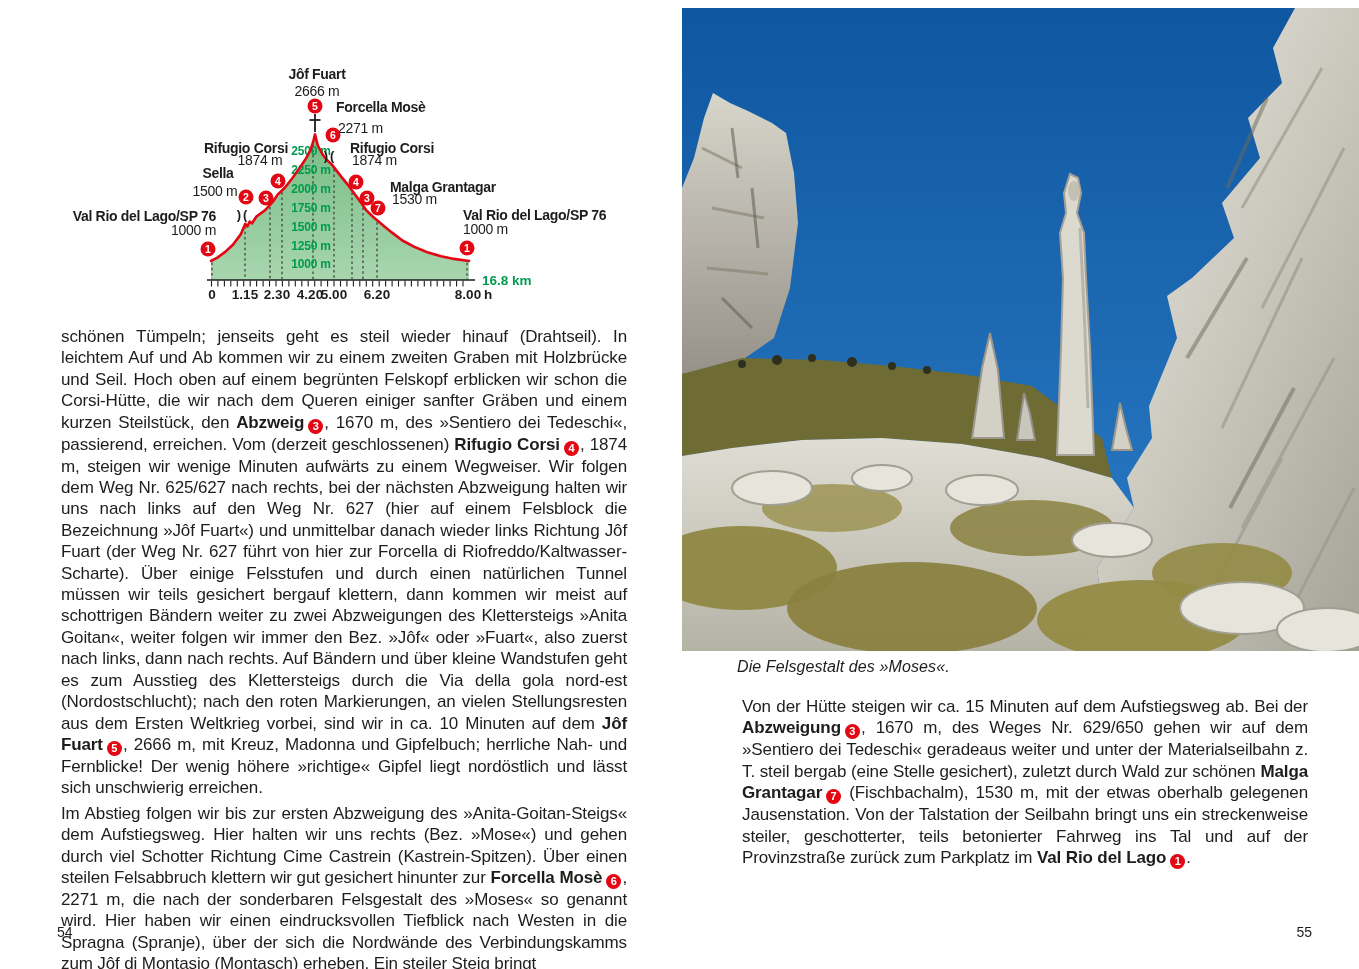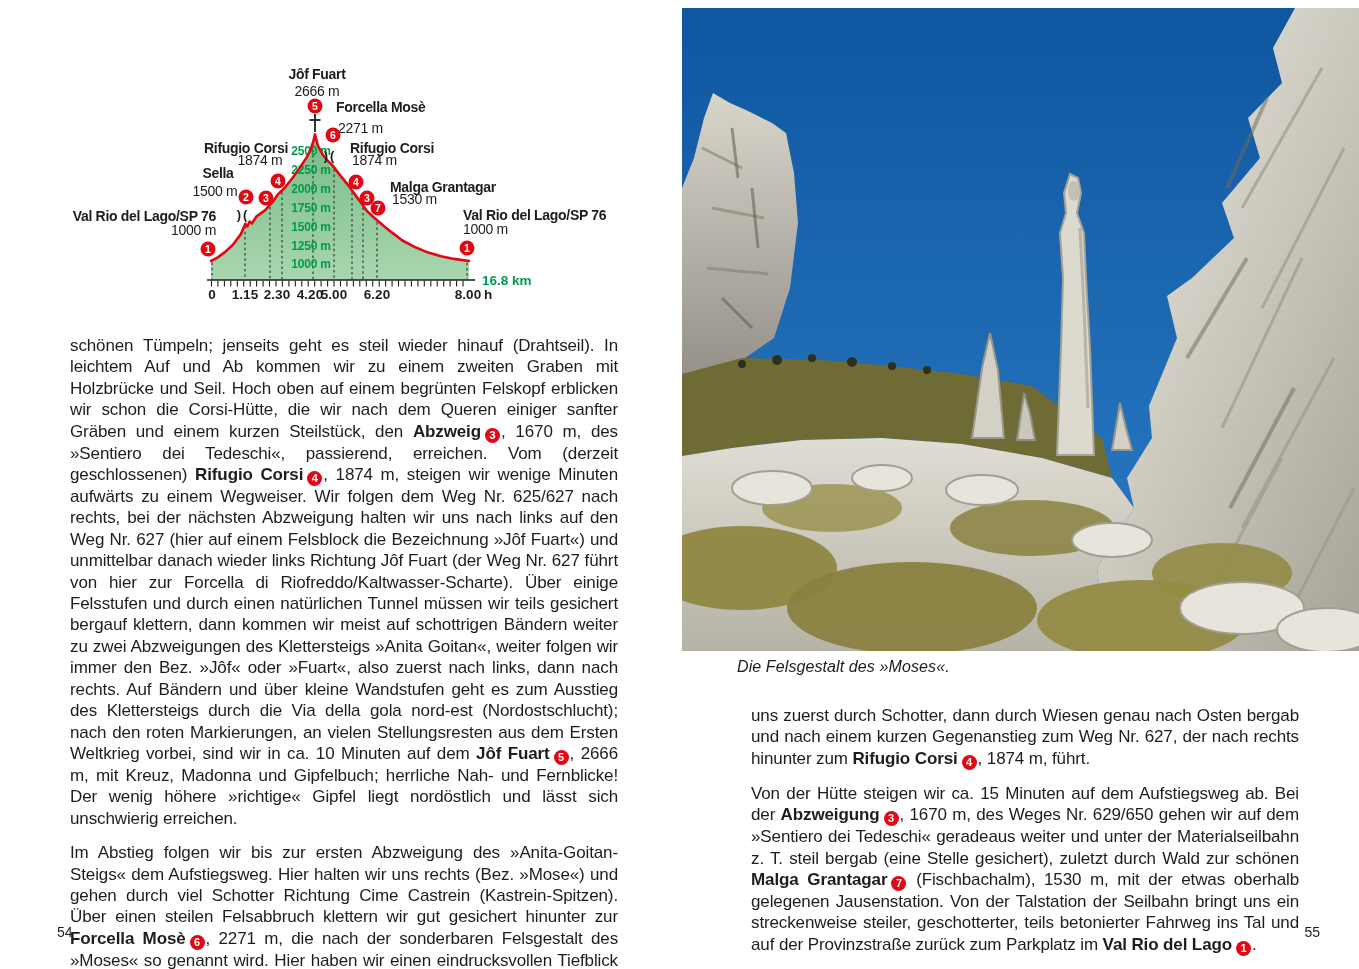--- a/index.html
+++ b/index.html
@@ -10,32 +10,32 @@
   }
   .spread{position:absolute;inset:0;}
   
   #profile-chart{position:absolute;left:55px;top:52px;width:600px;height:250px;}
   
   .body-text{
     position:absolute;width:574px;text-align:justify;
     font-size:17px;line-height:21.4px;letter-spacing:-0.12px;
     hyphens:auto;-webkit-hyphens:auto;
   }
-  .body-text p{margin:13px;}
+  .body-text p{margin:4px;}
   .body-text .b{font-weight:bold;}
   .mk{
     display:inline-block;width:15px;height:15px;border-radius:50%;
     background:#e30613;color:#fff;font-weight:bold;font-size:11px;line-height:15px;
     text-align:center;margin:0 1px 0 4px;vertical-align:-2px;letter-spacing:0;
   }
   #left-text{left:57px;top:322px;}
   #right-text{left:738px;top:692px;}
   .pageno{position:absolute;font-size:14px;bottom:29px;}
   .pageno.left{left:57px;}
-  .pageno.right{right:39px;}
+  .pageno.right{right:47px;}
   
   #moses-photo{position:absolute;left:682px;top:8px;width:677px;height:643px;display:block;}
   #photo-caption{
     position:absolute;left:737px;top:658px;font-style:italic;font-size:16px;
     letter-spacing:0.1px;color:#1d1d1b;
   }
 </style>
 </head>
 <body>
 
@@ -277,19 +277,18 @@
         <path fill="#dcd9cf" stroke="#a5a196" stroke-width="2" d="M375,447 L379,340 L381,270 L378,225 L384,205 L382,185 L388,166 L396,170 L399,185 L395,205 L402,225 L404,270 L408,340 L412,447 Z"></path>
         <ellipse cx="392" cy="183" rx="6" ry="10" fill="#c2bfb3"></ellipse>
         <path fill="none" stroke="#a8a498" stroke-width="3" opacity="0.7" d="M398,220 L402,300 L406,400"></path>
         <path fill="#d3d0c6" stroke="#9a968a" stroke-width="2" d="M430,442 L438,395 L444,420 L450,442 Z"></path>
       </g>
     </svg>
 
     <div id="photo-caption">Die Felsgestalt des »Moses«.</div>
 
     <div class="body-text" id="right-text">
-      <p><span>uns zuerst durch Schotter, dann durch Wiesen genau nach Osten bergab und nach einem kurzen Gegenanstieg zum Weg Nr. 627, der nach rechts hinunter zum </span><span class="b">Rifugio Corsi</span><span class="mk">4</span><span>, 1874 m, führt.</span></p>
       <p><span>Von der Hütte steigen wir ca. 15 Minuten auf dem Aufstiegsweg ab. Bei der </span><span class="b">Abzweigung</span><span class="mk">3</span><span>, 1670 m, des Weges Nr. 629/650 gehen wir auf dem »Sentiero dei Tedeschi« geradeaus weiter und unter der Materialseilbahn z. T. steil bergab (eine Stelle gesichert), zuletzt durch Wald zur schönen </span><span class="b">Malga Grantagar</span><span class="mk">7</span><span> (Fischbachalm), 1530 m, mit der etwas oberhalb gelegenen Jausenstation. Von der Talstation der Seilbahn bringt uns ein streckenweise steiler, geschotterter, teils betonierter Fahrweg ins Tal und auf der Provinzstraße zurück zum Parkplatz im </span><span class="b">Val Rio del Lago</span><span class="mk">1</span><span>.</span></p>
     </div>
 
     <div class="pageno right">55</div>
   </section>
 </div>
 
 </body></html>

